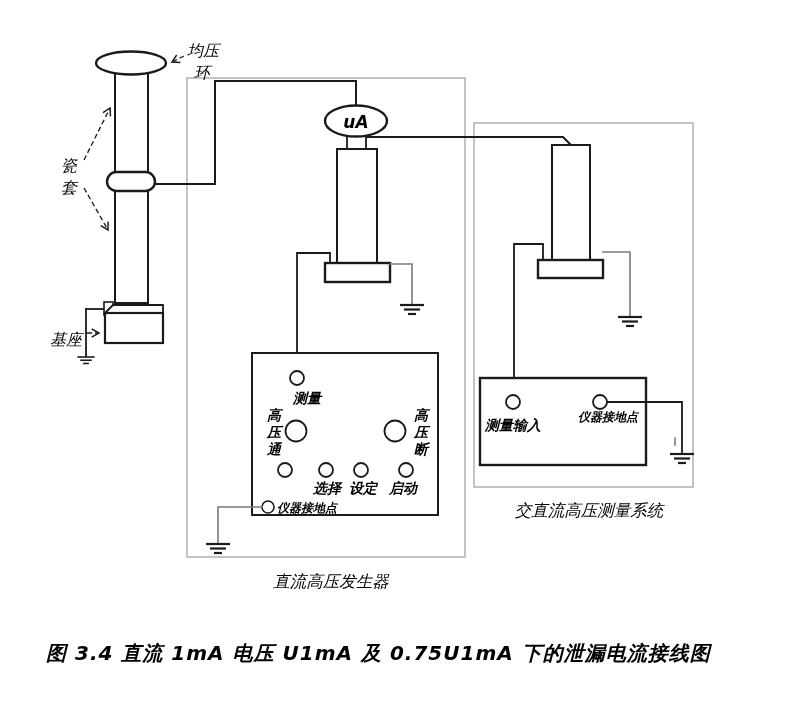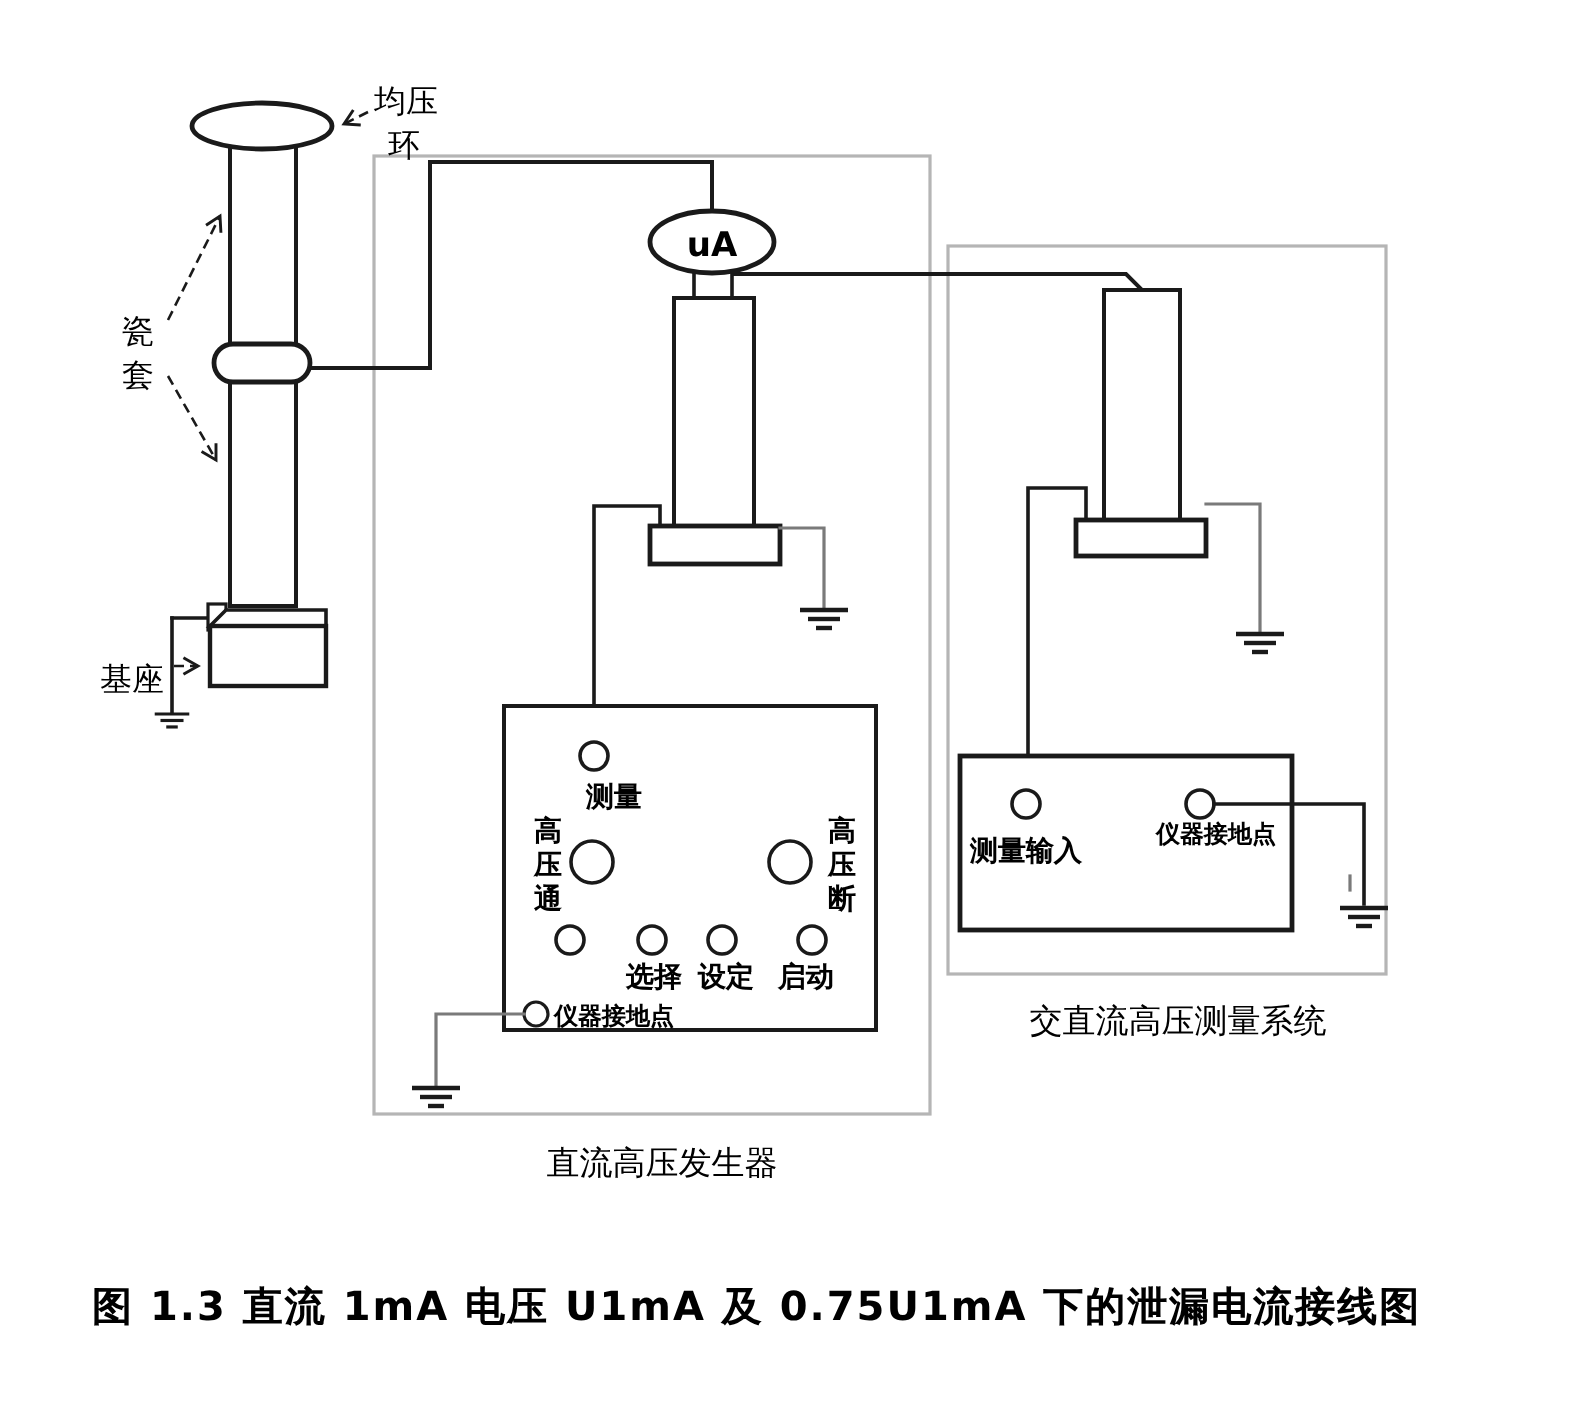--- a/index.html
+++ b/index.html
@@ -1,21 +1,21 @@
 <!DOCTYPE html>
 <html style="--line: #1a1a1a; --frame: #b5b5b5; --ground_wire: #7a7a7a; --background: #ffffff; --text: #000000;"><head>
 <meta charset="utf-8">
 <style>
   :root{
     --line:#1a1a1a; --frame:#b5b5b5; --ground_wire:#7a7a7a;
     --background:#ffffff; --text:#000000;
   }
   html,body{margin:0;padding:0;background:#fff;}
   .page{position:relative;width:789px;height:703px;background:var(--background);
-        font-family:"DejaVu Serif",serif;overflow:hidden;}
+        font-family:"DejaVu Serif",serif;overflow:hidden;font-style:italic;}
   svg{display:block;}
   svg text{fill:var(--text);}
   .w  {fill:none;stroke:var(--line);stroke-width:2;stroke-linecap:square;stroke-linejoin:miter;}
   .w18{fill:none;stroke:var(--line);stroke-width:1.8;stroke-linecap:square;}
   .gw {fill:none;stroke:var(--ground_wire);stroke-width:1.6;stroke-linecap:square;}
   .frame{fill:none;stroke:var(--frame);stroke-width:1.6;}
   .sh {fill:#fff;stroke:var(--line);}
   .dash{fill:none;stroke:var(--line);stroke-width:1.3;stroke-dasharray:5 3;}
   .gnd line{stroke:var(--line);stroke-width:2.2;}
   .t  {font-family:"DejaVu Serif",serif;font-weight:bold;font-size:14px;text-anchor:middle;}
@@ -137,14 +137,14 @@
       </g>
 
       <polyline class="w18" points="607,402 682,402 682,452"></polyline>
       <line class="gw" x1="675" y1="438" x2="675" y2="445"></line>
       <use href="#gnd" transform="translate(682,454)"></use>
 
       <text class="cap" x="589" y="516">交直流高压测量系统</text>
     </g>
   </svg>
 
-  <div class="figcap">图 1.3  直流 1mA 电压 U1mA 及 0.75U1mA 下的泄漏电流接线图</div>
+  <div class="figcap">图 3.4  直流 1mA 电压 U1mA 及 0.75U1mA 下的泄漏电流接线图</div>
 </div>
 
 </body></html>

